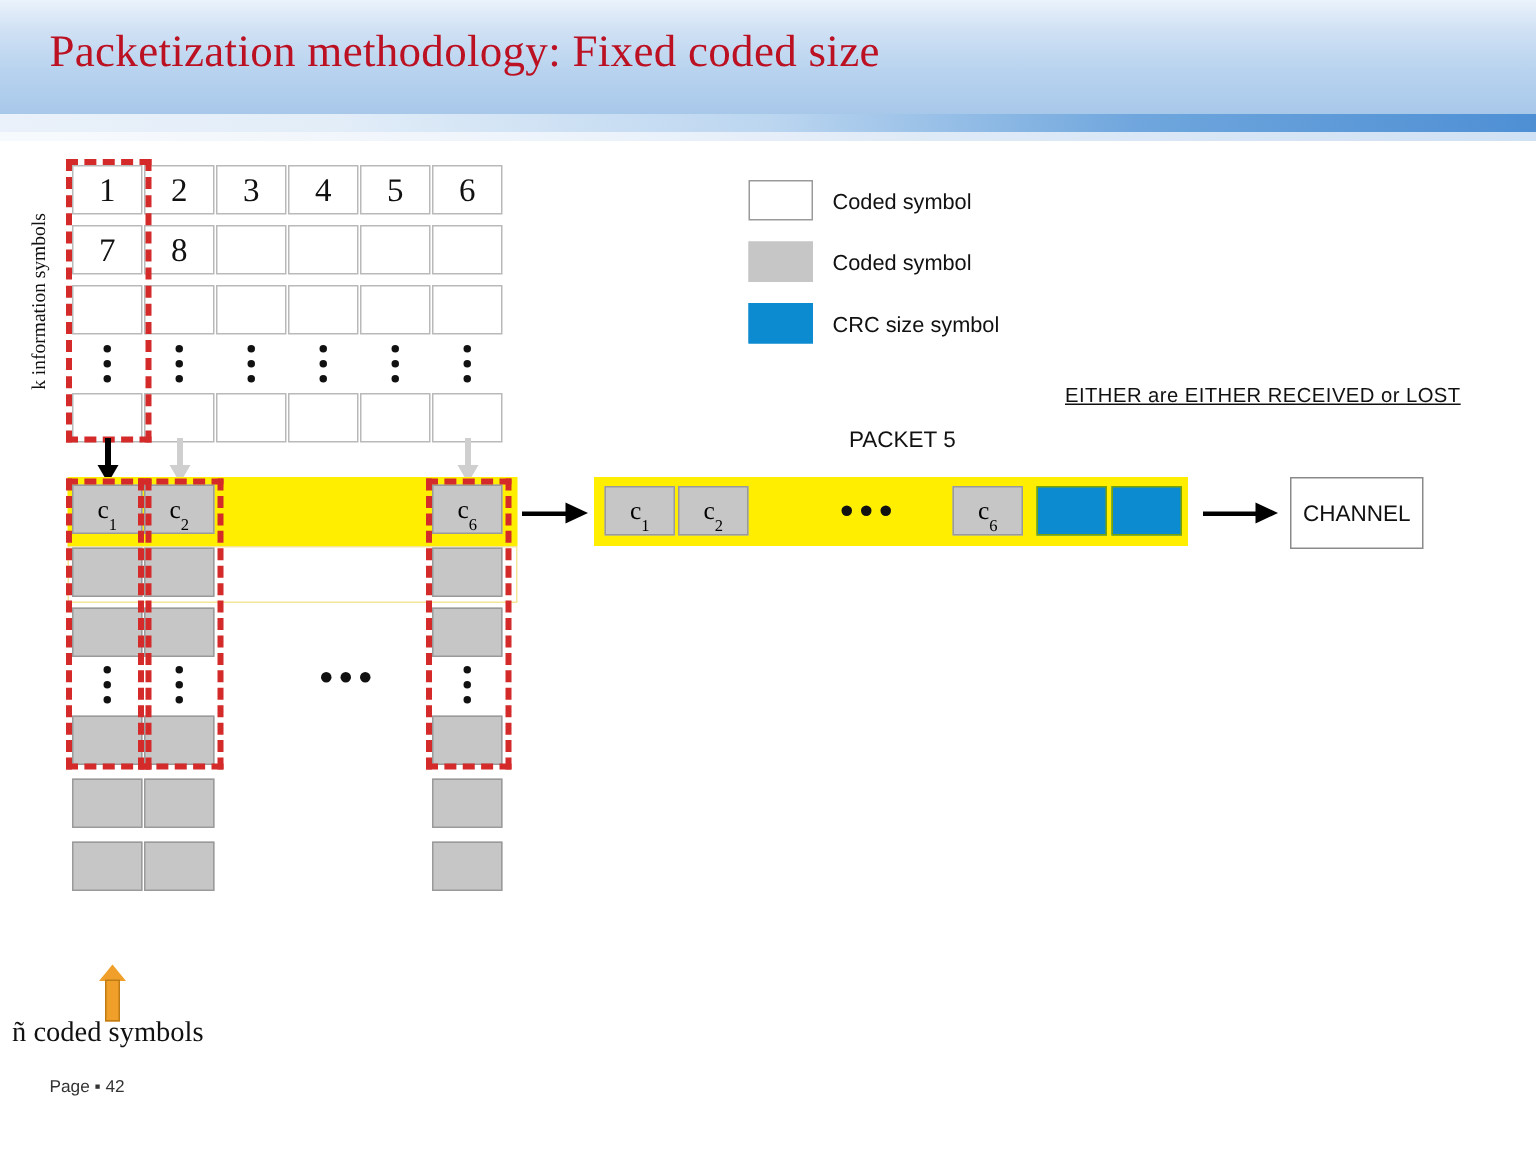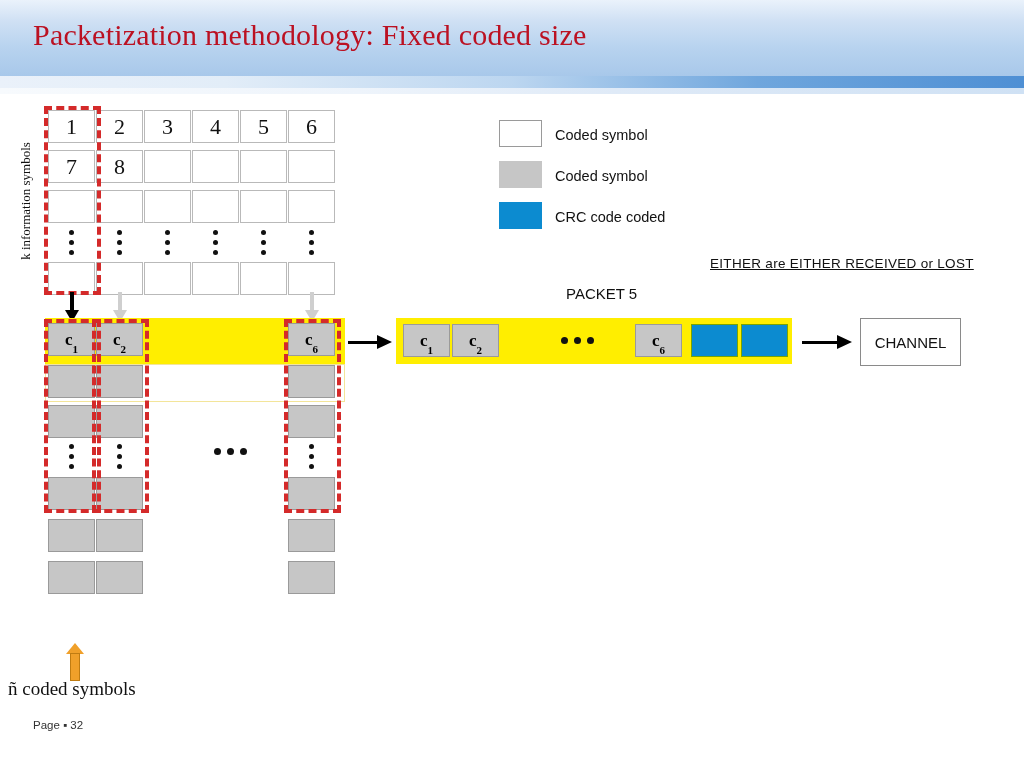--- a/index.html
+++ b/index.html
@@ -39,21 +39,21 @@
     position:absolute;width:47px;height:33px;
     display:flex;flex-direction:column;align-items:center;justify-content:center;gap:5px;
   }
   .vdots i{display:block;width:5px;height:5px;border-radius:50%;background:#111;}
 
   .coded-box{
     position:absolute;box-sizing:border-box;
     width:47px;height:33px;border:1px solid #9a9a9a;background:#c6c6c6;
   }
   .coded-box.lbl{
-    font-family:"Liberation Serif", serif;font-weight:bold;font-size:17px;color:#000;
+    font-family:"Liberation Serif", serif;font-weight:normal;font-size:17px;color:#000;
     display:flex;align-items:center;justify-content:center;
   }
   .coded-box.lbl sub{font-size:11px;line-height:0;position:relative;top:4px;}
 
   .crc-box{
     position:absolute;box-sizing:border-box;
     width:47px;height:33px;border:1px solid #7aa300;background:#0c8bd0;
   }
 
   .hdots{position:absolute;display:flex;gap:6px;align-items:center;}
@@ -99,21 +99,21 @@
   .legend-swatch{position:absolute;box-sizing:border-box;width:43px;height:27px;}
   .legend-text{position:absolute;font-size:14.5px;color:#111;white-space:nowrap;}
 
   #packets-note{
     position:absolute;left:710px;top:256px;font-size:13.5px;color:#111;
     white-space:nowrap;text-decoration:underline;letter-spacing:.3px;
   }
   #packet1-label{position:absolute;left:566px;top:285px;font-size:15px;color:#111;white-space:nowrap;}
 
   #channel-box{
-    position:absolute;left:860px;top:318px;width:101px;height:48px;box-sizing:border-box;
+    position:absolute;left:860px;top:318px;width:89px;height:48px;box-sizing:border-box;
     border:1px solid #8a8a8a;background:#fff;
     display:flex;align-items:center;justify-content:center;font-size:15px;color:#111;
   }
 
   #n-coded-label{
     position:absolute;left:8px;top:678px;
     font-family:"Liberation Serif", serif;font-size:19px;color:#111;white-space:nowrap;text-align:center;
   }
   #page-number{position:absolute;left:33px;top:719px;font-size:11.5px;color:#333;white-space:nowrap;}
 </style>
@@ -262,21 +262,21 @@
     <div class="head" style="left:29px;"></div>
 </div>
 
 <div class="legend-swatch" style="left:499px;top:120px;border:1px solid #9a9a9a;background:#ffffff;"></div>
 <div class="legend-text" style="left:555px;top:127px;">Coded symbol</div>
 
 <div class="legend-swatch" style="left:499px;top:161px;border:1px solid #c6c6c6;background:#c6c6c6;"></div>
 <div class="legend-text" style="left:555px;top:168px;">Coded symbol</div>
 
 <div class="legend-swatch" style="left:499px;top:202px;border:1px solid #0c8bd0;background:#0c8bd0;"></div>
-<div class="legend-text" style="left:555px;top:209px;">CRC code coded</div>
+<div class="legend-text" style="left:555px;top:209px;">CRC size symbol</div>
 
 <div id="packets-note">EITHER are EITHER RECEIVED or LOST</div>
 <div id="packet1-label">PACKET 5</div>
 
 <div class="yellowband" style="left:396px;top:318px;width:396px;height:46px;"></div>
 
 <div class="coded-box lbl" style="left:403px;top:324px;">
     <span>c<sub>1</sub></span>
   </div>
 <div class="coded-box lbl" style="left:452px;top:324px;">
@@ -298,13 +298,13 @@
     <div class="head" style="left:35px;"></div>
 </div>
 
 <div id="channel-box">CHANNEL</div>
 
 <div class="arrow-up" style="left:66px;top:643px;height:38px;">
   <div class="head"></div>
     <div class="shaft" style="top:10px;height:28px;"></div>
 </div>
 <div id="n-coded-label">ñ coded symbols</div>
-<div id="page-number">Page ▪ 32</div>
+<div id="page-number">Page ▪ 42</div>
 
 </body></html>

